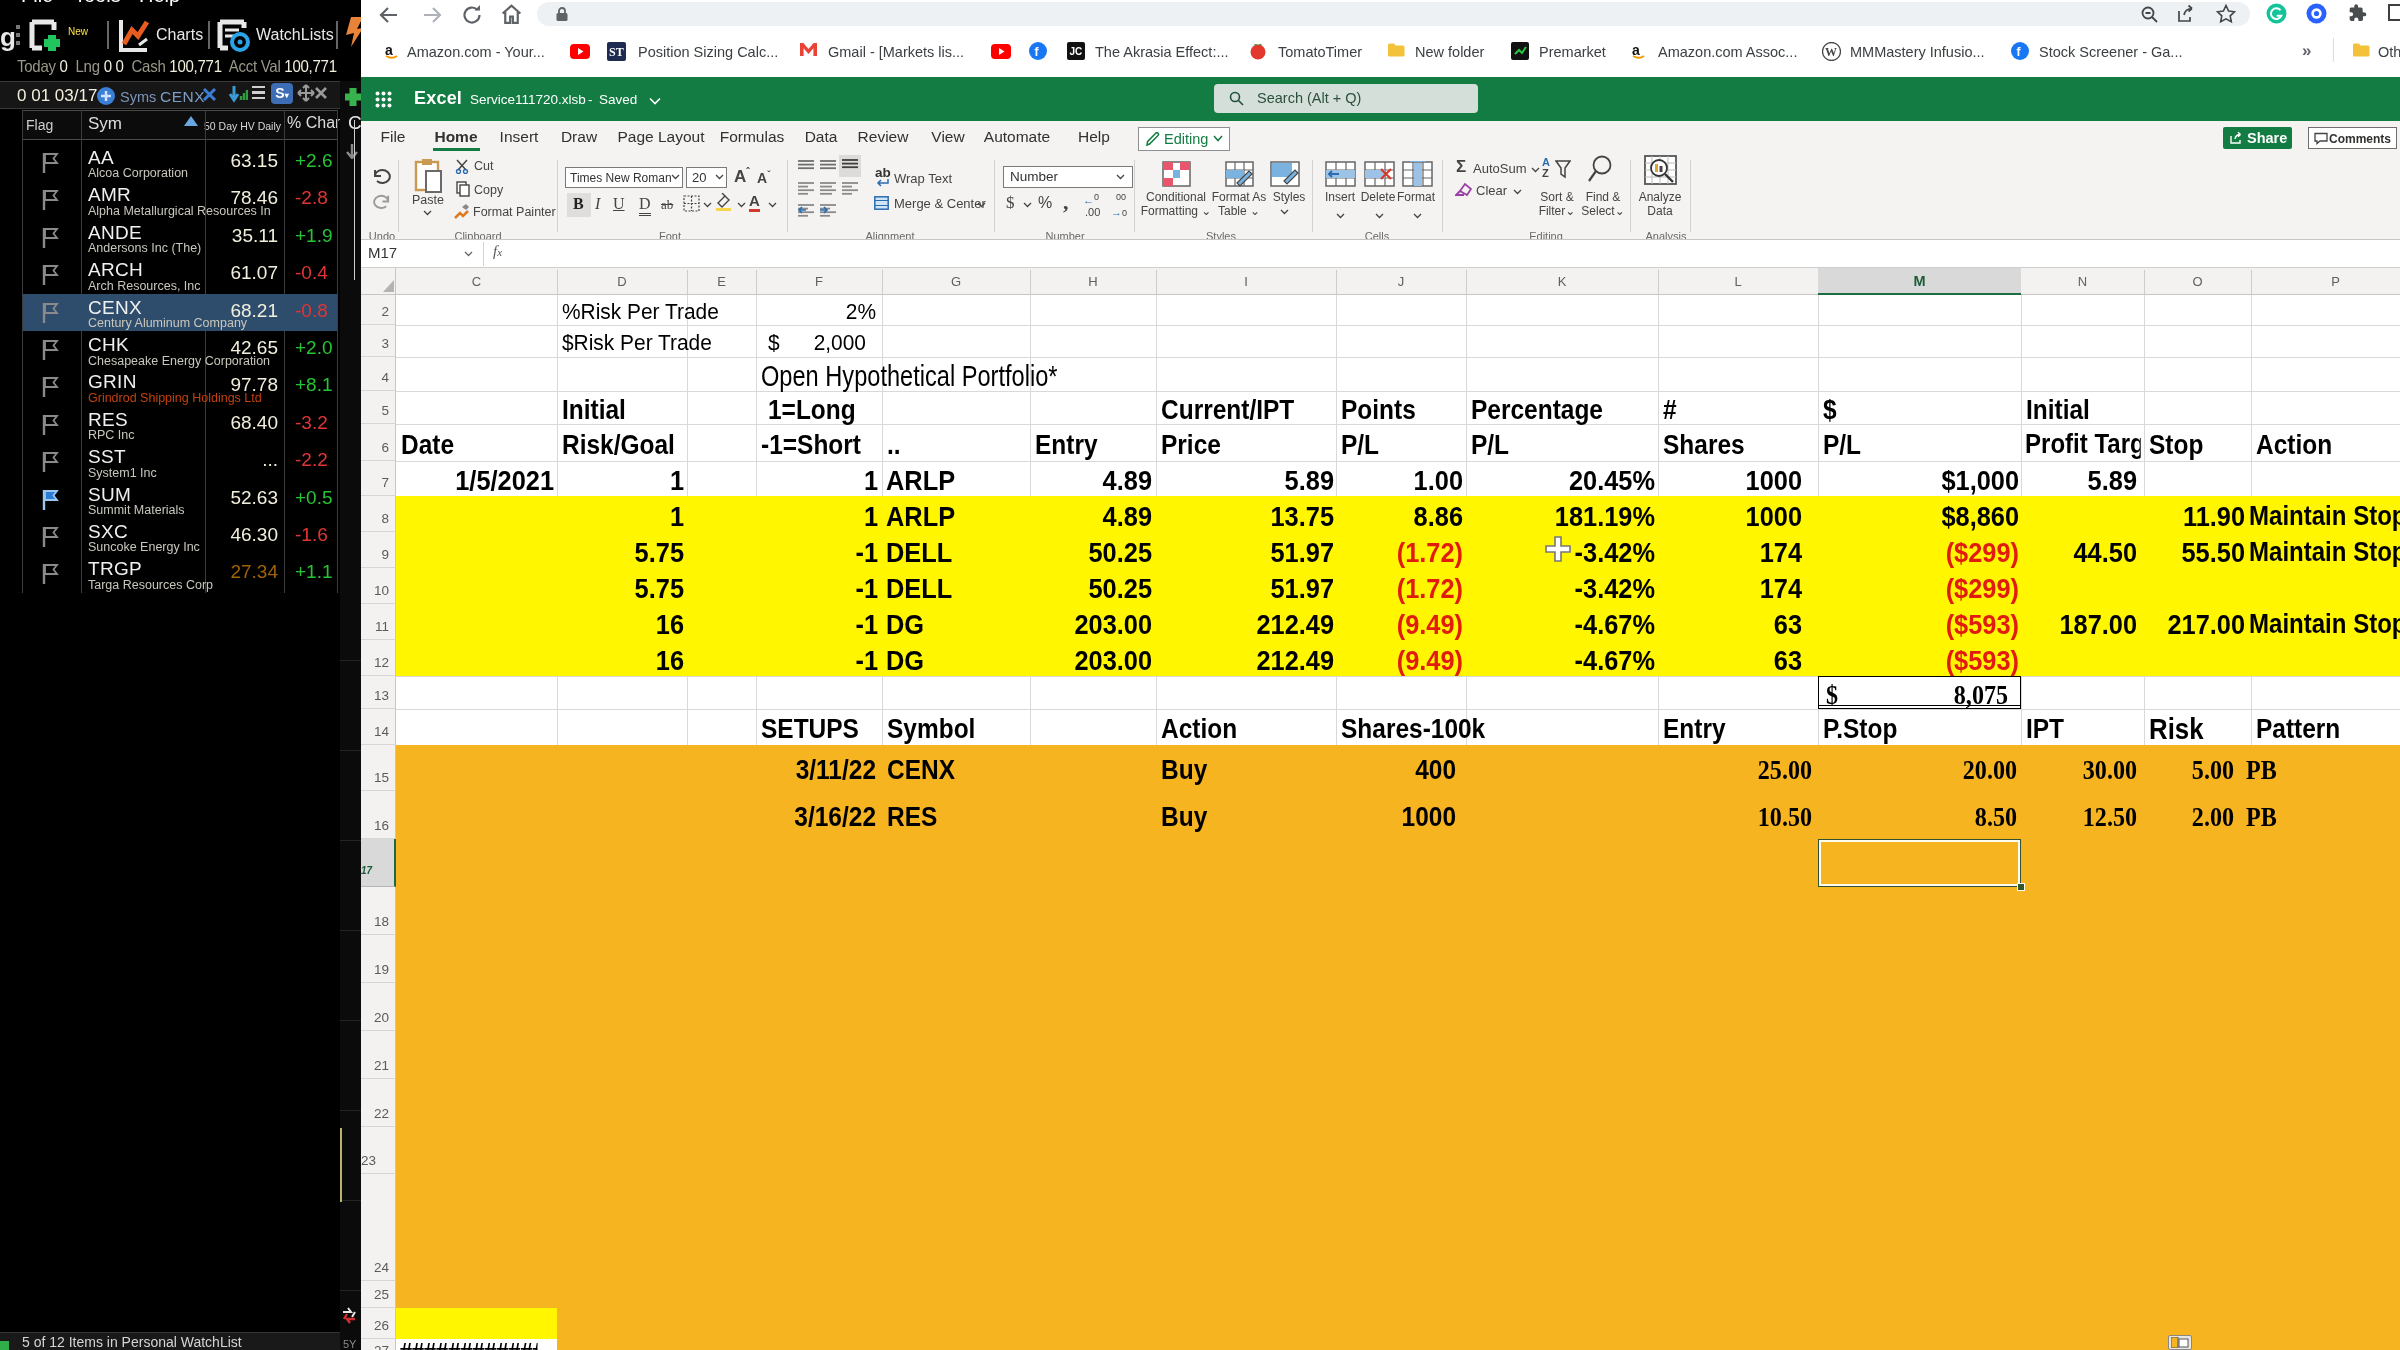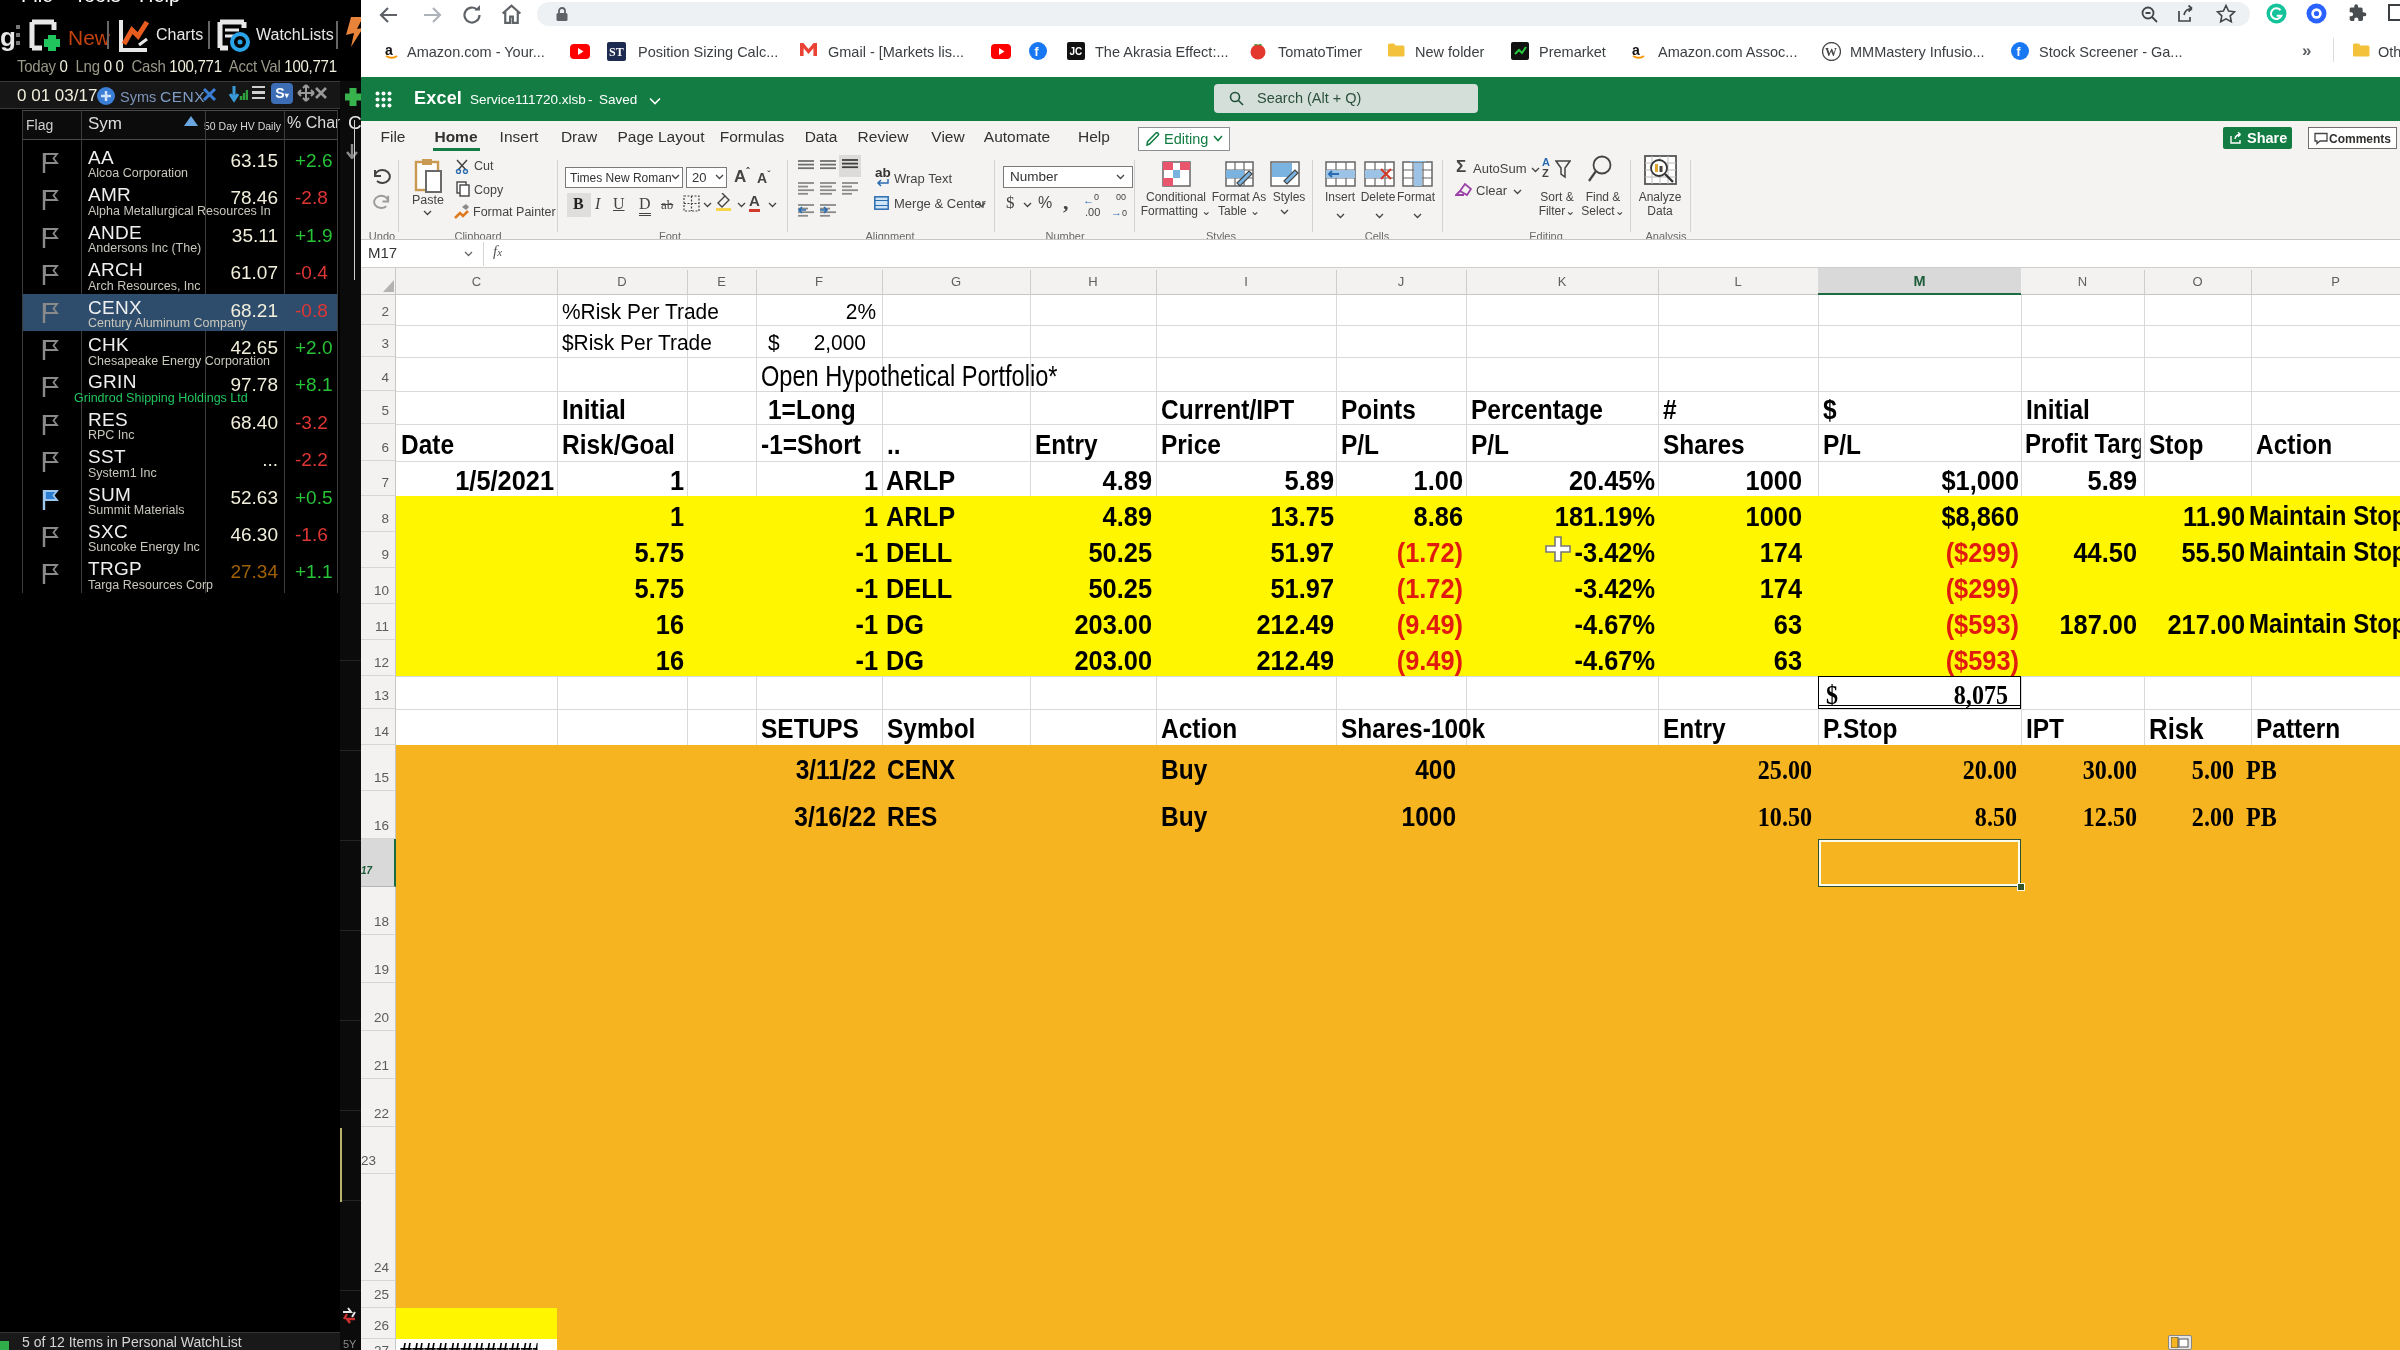--- a/index.html
+++ b/index.html
@@ -17,21 +17,21 @@
 <div class="ab" style="left:0;top:22px;color:#e8e8e8;font-size:26px;font-weight:bold">g</div>
 <div class="ab" style="left:-4px;top:86px;color:#ddd;font-size:17px;font-weight:bold">0</div>
 <div class="ab" style="left:21px;top:-16px;color:#fff;font-size:20px">File</div>
 <div class="ab" style="left:74px;top:-16px;color:#fff;font-size:20px">Tools</div>
 <div class="ab" style="left:139px;top:-16px;color:#fff;font-size:20px">Help</div>
 <div class="ab" style="left:16px;top:25px;width:4px;height:20px;background:repeating-linear-gradient(#777 0 4px,transparent 4px 8px)"></div>
 <svg class="ab" style="left:28px;top:18px" width="36" height="36" viewBox="0 0 36 36">
 <path d="M4 4 h22 M4 4 v26 M4 30 h10 M26 4 v8" stroke="#e8e8e8" stroke-width="5" fill="none"></path>
 <path d="M24 17 v16 M16 25 h16" stroke="#21c55d" stroke-width="8"></path>
     </svg>
-<div class="ab" style="left:68px;top:26px;color:#c2410c;font-size:21px">New</div>
+<div class="ab" style="left:68px;top:26px;color:#fde047;font-size:10px">New</div>
 <div class="ab" style="left:107px;top:21px;width:2px;height:28px;background:#666"></div>
 <svg class="ab" style="left:117px;top:18px" width="34" height="36" viewBox="0 0 34 36">
 <path d="M4 2 v30 h26" stroke="#e8e8e8" stroke-width="4" fill="none"></path>
 <path d="M7 26 L15 12 L21 18 L30 4" stroke="#e85d1f" stroke-width="5" fill="none"></path>
 <path d="M22 27 l8 -6" stroke="#e8e8e8" stroke-width="3"></path>
     </svg>
 <div class="ab" style="left:156px;top:26px;color:#e8e8e8;font-size:16px">Charts</div>
 <div class="ab" style="left:208px;top:21px;width:2px;height:28px;background:#666"></div>
 <svg class="ab" style="left:216px;top:18px" width="36" height="36" viewBox="0 0 36 36">
 <path d="M4 4 h24 M4 4 v26 M4 30 h8 M28 4 v6" stroke="#e8e8e8" stroke-width="5" fill="none"></path>
@@ -128,21 +128,21 @@
     </svg>
 <div class="ab" style="left:88px;top:334px;color:#f0f0f0;font-size:19px;letter-spacing:0.3px">CHK</div>
 <div class="ab" style="left:88px;top:354px;color:#c9c7bc;font-size:12.5px;white-space:nowrap;width:240px;overflow:hidden">Chesapeake Energy Corporation</div>
 <div class="ab" style="left:200px;top:337px;width:78px;text-align:right;color:#f2efdc;font-size:19px">42.65</div>
 <div class="ab" style="left:295px;top:337px;width:60px;color:#27c337;font-size:19px">+2.0</div>
 <svg class="ab" style="left:41px;top:376px" width="20" height="22" viewBox="0 0 20 22">
 <path d="M3 1 v20" stroke="#8a8a8a" stroke-width="2.4"></path>
 <path d="M4 2 h12 l-3.5 4.5 L16 11 H4 Z" fill="none" stroke="#8a8a8a" stroke-width="1.8"></path>
     </svg>
 <div class="ab" style="left:88px;top:371px;color:#f0f0f0;font-size:19px;letter-spacing:0.3px">GRIN</div>
-<div class="ab" style="left:74px;top:391px;color:#22c55e;font-size:12.5px;white-space:nowrap;width:240px;overflow:hidden">Grindrod Shipping Holdings Ltd</div>
+<div class="ab" style="left:88px;top:391px;color:#c2410c;font-size:12.5px;white-space:nowrap;width:240px;overflow:hidden">Grindrod Shipping Holdings Ltd</div>
 <div class="ab" style="left:200px;top:374px;width:78px;text-align:right;color:#f2efdc;font-size:19px">97.78</div>
 <div class="ab" style="left:295px;top:374px;width:60px;color:#27c337;font-size:19px">+8.1</div>
 <svg class="ab" style="left:41px;top:414px" width="20" height="22" viewBox="0 0 20 22">
 <path d="M3 1 v20" stroke="#8a8a8a" stroke-width="2.4"></path>
 <path d="M4 2 h12 l-3.5 4.5 L16 11 H4 Z" fill="none" stroke="#8a8a8a" stroke-width="1.8"></path>
     </svg>
 <div class="ab" style="left:88px;top:409px;color:#f0f0f0;font-size:19px;letter-spacing:0.3px">RES</div>
 <div class="ab" style="left:88px;top:428px;color:#c9c7bc;font-size:12.5px;white-space:nowrap;width:240px;overflow:hidden">RPC Inc</div>
 <div class="ab" style="left:200px;top:412px;width:78px;text-align:right;color:#f2efdc;font-size:19px">68.40</div>
 <div class="ab" style="left:295px;top:412px;width:60px;color:#e03535;font-size:19px">-3.2</div>

